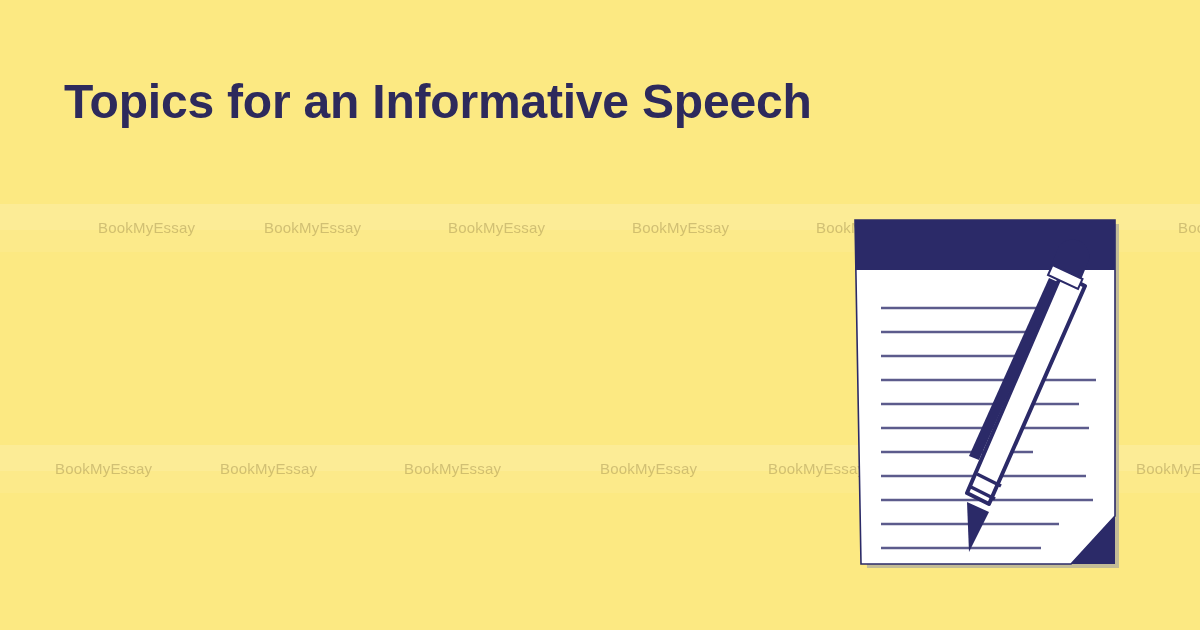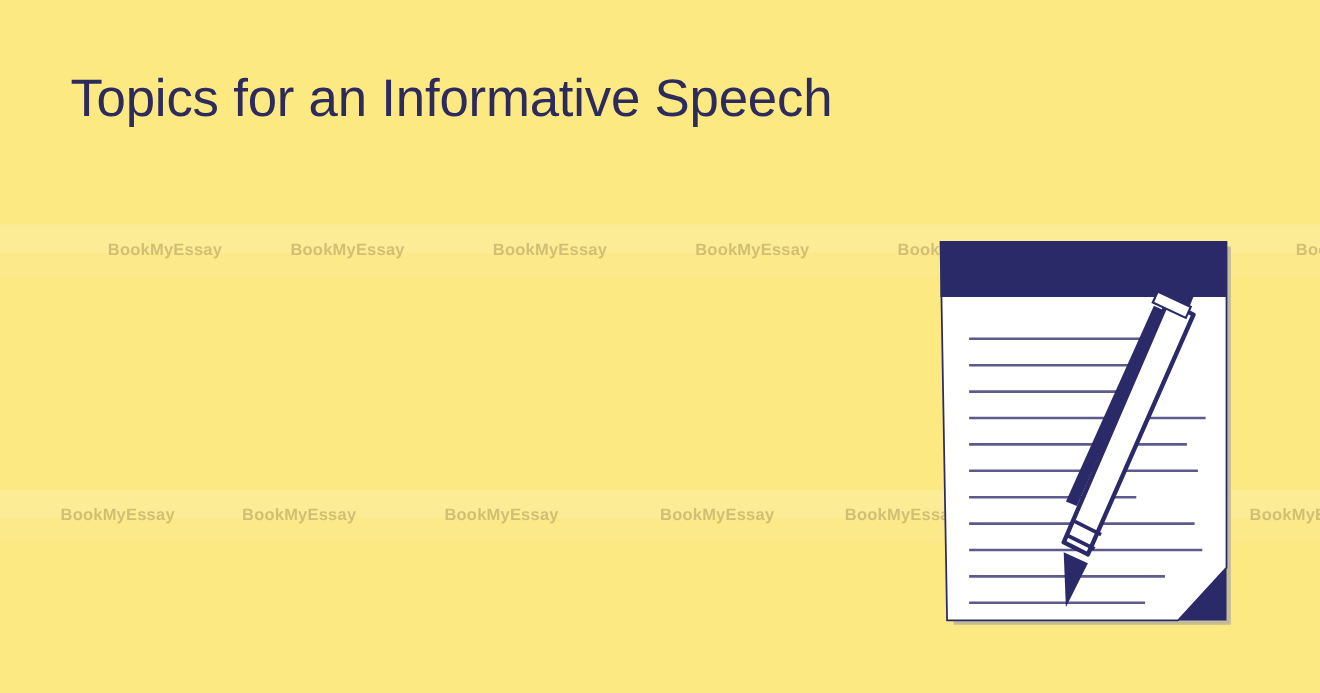--- a/index.html
+++ b/index.html
@@ -20,35 +20,35 @@
     pointer-events:none;
   }
   .tone-a { top:204px;  height:26px; background:rgba(255,255,255,0.16); }
   .tone-b { top:230px;  height:22px; background:rgba(255,255,255,0.07); }
   .tone-c { top:445px;  height:26px; background:rgba(255,255,255,0.16); }
   .tone-d { top:471px;  height:22px; background:rgba(255,255,255,0.07); }
 
   
   #page-title {
     position:absolute;
-    left:64px; top:62px;
+    left:64px; top:74px;
     font-size:48px;
-    font-weight:400;
+    font-weight:700;
     letter-spacing:-0.2px;
     color:#2d2a5c;
     white-space:nowrap;
   }
 
   
   .wm-row { position:absolute; left:0; width:1200px; height:22px; }
   .wm {
     position:absolute;
     top:0;
     font-size:15px;
-    font-weight:700;
+    font-weight:400;
     letter-spacing:0.2px;
     color:rgba(150,130,70,0.42);
     white-space:nowrap;
   }
   #wm-row-1 { top:219px; }
   #wm-row-2 { top:460px; }
 
   
   #notepad {
     position:absolute;

